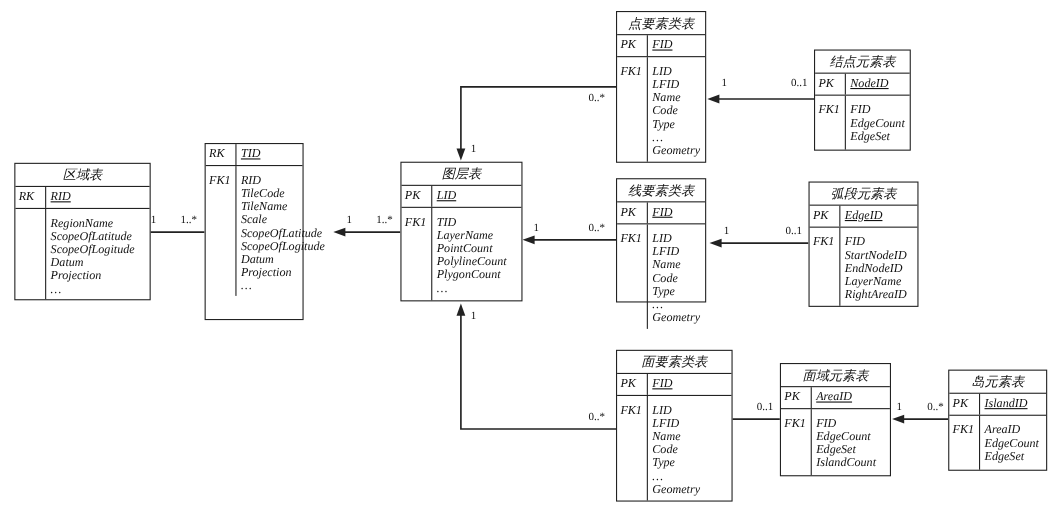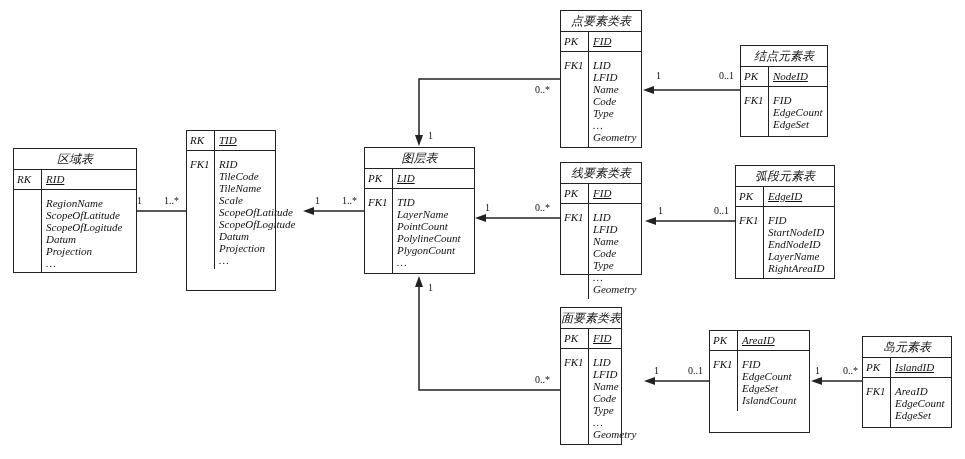--- a/index.html
+++ b/index.html
@@ -200,41 +200,42 @@
         <div class="val fields">
           <div>FID</div>
           <div>StartNodeID</div>
           <div>EndNodeID</div>
           <div>LayerName</div>
           <div>RightAreaID</div>
         </div>
       </div>
   </div>
 
-  <div class="tbl" style="left:560px;top:307px;width:62px;height:138px">
+  <div class="tbl" style="left:560px;top:318px;width:106px;height:138px">
     <div class="title">面要素类表</div>
     <div class="row pkrow">
         <div class="key">PK</div>
         <div class="val"><span>FID</span></div>
       </div>
     <div class="row attrs" style="height:95px">
         <div class="key">FK1</div>
         <div class="val fields">
           <div>LID</div>
           <div>LFID</div>
           <div>Name</div>
           <div>Code</div>
           <div>Type</div>
           <div>…</div>
           <div>Geometry</div>
         </div>
       </div>
   </div>
 
   <div class="tbl" style="left:709px;top:330px;width:101px;height:103px">
+    <div class="title">面域元素表</div>
     <div class="row pkrow">
         <div class="key">PK</div>
         <div class="val"><span>AreaID</span></div>
       </div>
     <div class="row attrs" style="height:60px">
         <div class="key">FK1</div>
         <div class="val fields">
           <div>FID</div>
           <div>EdgeCount</div>
           <div>EdgeSet</div>

